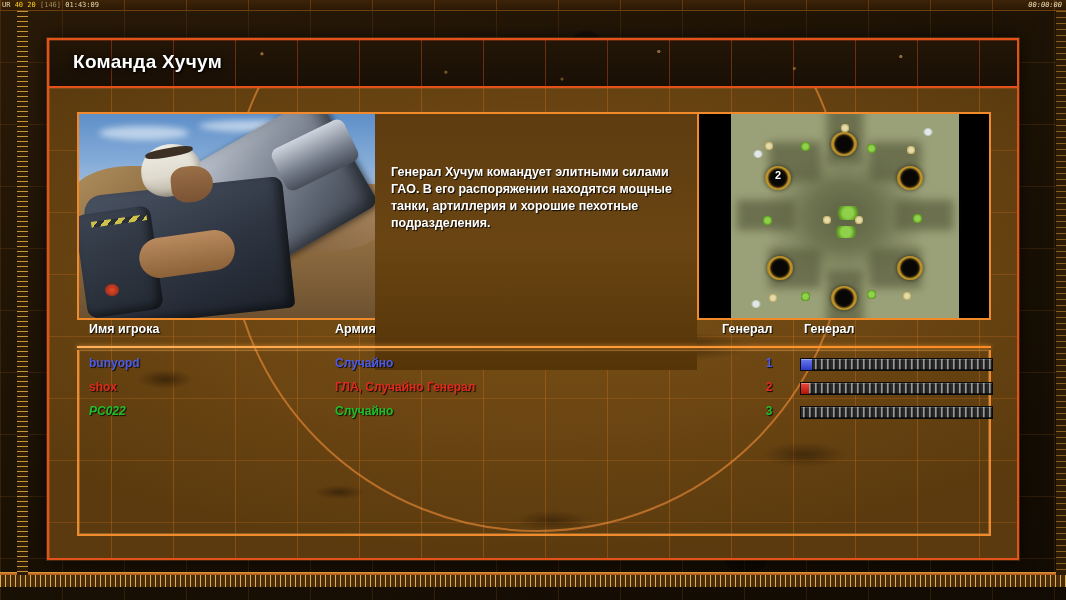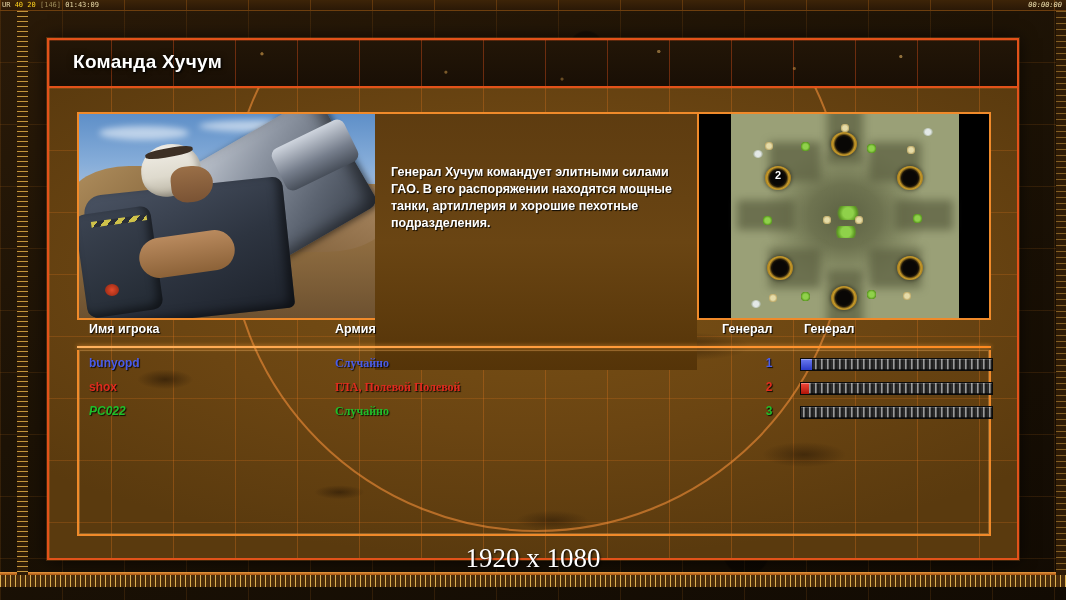--- a/index.html
+++ b/index.html
@@ -334,21 +334,21 @@
   .row {
     position: absolute; left: 28px; width: 955px; height: 24px;
   }
   .cell {
     position: absolute; top: 0;
     font-size: 12px; font-weight: bold;
     text-shadow: 1px 1px 1px rgba(0,0,0,0.85);
     white-space: nowrap;
   }
   .cell.c-name { left: 12px; }
-  .cell.c-army { left: 258px; font-family: Liberation Serif, serif; }
+  .cell.c-army { left: 258px; }
   .cell.c-team { left: 672px; width: 40px; text-align: center; }
 
   .progress {
     position: absolute; left: 723px; top: 2px;
     width: 193px; height: 13px;
     background:
       repeating-linear-gradient(to right,
         #2b2b2b 0 2px, #9a9a9a 2px 3px, #6d6d6d 3px 4px, #1e1e1e 4px 6px);
     border: 1px solid #0a0a0a;
     box-shadow: inset 0 1px 0 rgba(255,255,255,0.18), inset 0 -1px 0 rgba(0,0,0,0.6);
@@ -493,21 +493,21 @@
         <div class="cell c-name" style="color:#4a5ce8;">bunyopd</div>
         <div class="cell c-army" style="color:#4a5ce8;">Случайно</div>
         <div class="cell c-team" style="color:#4a5ce8;">1</div>
         <div class="progress">
           <div class="fill" style="width:11px;background:linear-gradient(180deg,#6b7bf0,#2b3bc8);"></div>
         </div>
       </div>
 
       <div class="row" style="top:292px;">
         <div class="cell c-name" style="color:#e02b1e;">shox</div>
-        <div class="cell c-army" style="color:#e02b1e;">ГЛА, Полевой Полевой</div>
+        <div class="cell c-army" style="color:#e02b1e;">ГЛА, Случайно Генерал</div>
         <div class="cell c-team" style="color:#e02b1e;">2</div>
         <div class="progress">
           <div class="fill" style="width:8px;background:linear-gradient(180deg,#f2483a,#b01408);"></div>
         </div>
       </div>
 
       <div class="row" style="top:316px;">
         <div class="cell c-name" style="color:#1fbf2a;font-style:italic;">PC022</div>
         <div class="cell c-army" style="color:#1fbf2a;">Случайно</div>
         <div class="cell c-team" style="color:#1fbf2a;">3</div>
@@ -515,15 +515,14 @@
           <div class="fill" style="width:0px;background:linear-gradient(180deg,#3ddc48,#119a1c);"></div>
         </div>
       </div>
 
     </div>
   </div>
 
   <div class="orange-rule" style="bottom:25px;"></div>
   <div class="ruler ruler-bottom"></div>
 
-  <div class="resolution">1920 x 1080</div>
 
 </div>
 
 </body></html>

